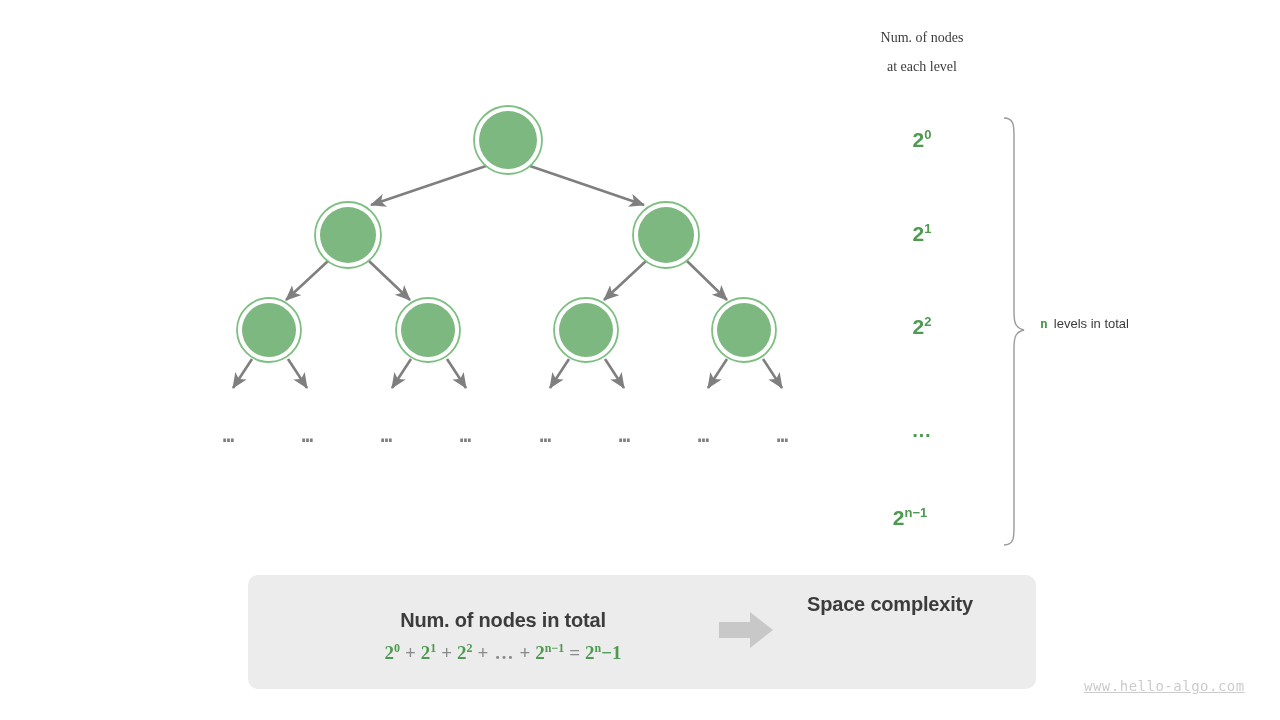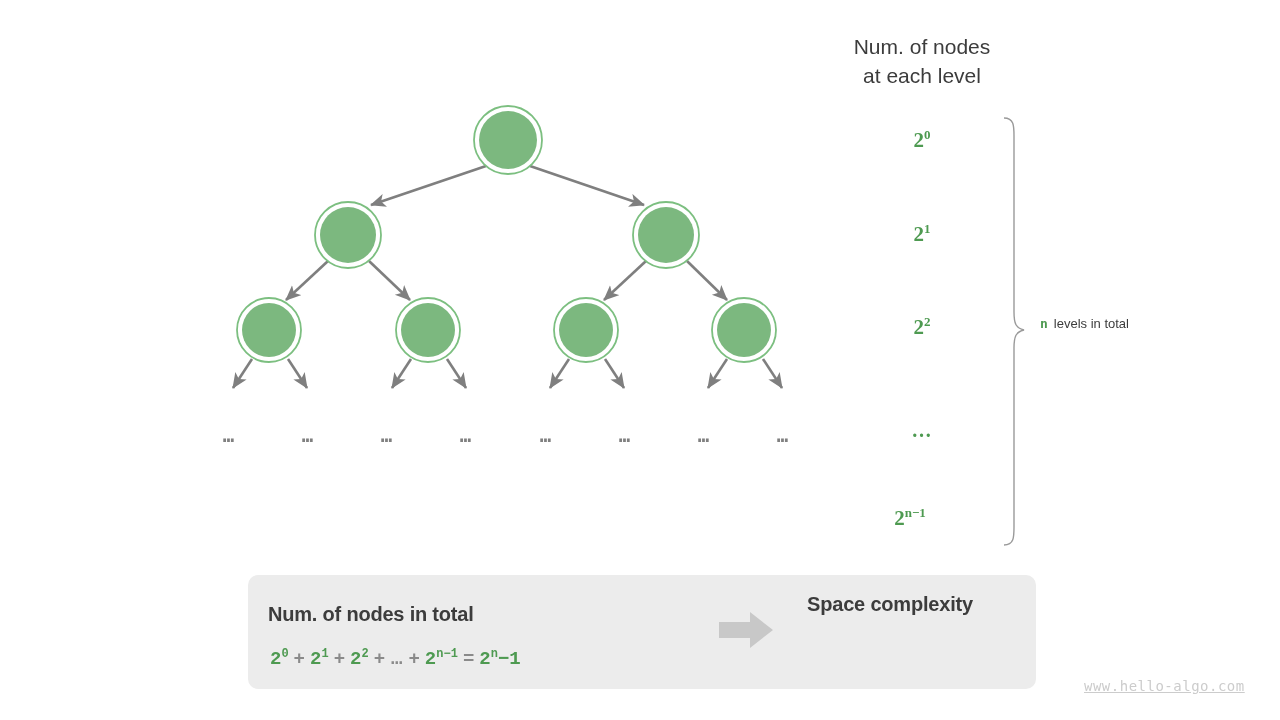--- a/index.html
+++ b/index.html
@@ -21,35 +21,35 @@
     left: 0;
     top: 0;
     width: 1280px;
     height: 720px;
   }
 
   
   .legend-title {
     position: absolute;
     left: 802px;
-    top: 32px;
+    top: 23px;
     width: 240px;
     text-align: center;
-    font-size: 21px;
+    font-size: 14px;
     line-height: 29px;
     color: #3c3c3c;
+    font-family: Liberation Serif, serif;
+    white-space: pre-line;
+  }
+
+  .level-label {
+    position: absolute;
+    width: 120px;
+    text-align: center;
     font-family: Liberation Sans, sans-serif;
-    white-space: pre-line;
-  }
-
-  .level-label {
-    position: absolute;
-    width: 120px;
-    text-align: center;
-    font-family: Liberation Serif, serif;
     font-weight: bold;
     font-size: 21px;
     color: #4e9a51;
     white-space: nowrap;
   }
   .level-label sup {
     font-size: 13px;
     vertical-align: super;
     line-height: 0;
   }
@@ -92,44 +92,44 @@
     top: 575px;
     width: 788px;
     height: 114px;
     background: #ececec;
     border-radius: 10px;
   }
 
   .summary-left {
     position: absolute;
     left: 20px;
-    top: 28px;
+    top: 34px;
     width: 470px;
-    text-align: left;
+    text-align: center;
   }
   .summary-right {
     position: absolute;
     left: 532px;
     top: 18px;
     width: 220px;
     text-align: center;
   }
 
   .summary-heading {
     font-family: "Liberation Sans", sans-serif;
     font-weight: bold;
     font-size: 20px;
     color: #3c3c3c;
     letter-spacing: -0.2px;
     white-space: nowrap;
   }
 
   .formula {
-    margin-top: 22px;
-    font-family: Liberation Mono, monospace;
+    margin-top: 10px;
+    font-family: Liberation Serif, serif;
     font-weight: bold;
     font-size: 19px;
     color: #4e9a51;
     white-space: nowrap;
   }
   .formula .op {
     color: #8a8a8a;
     font-weight: bold;
     margin: 0 3px;
   }

